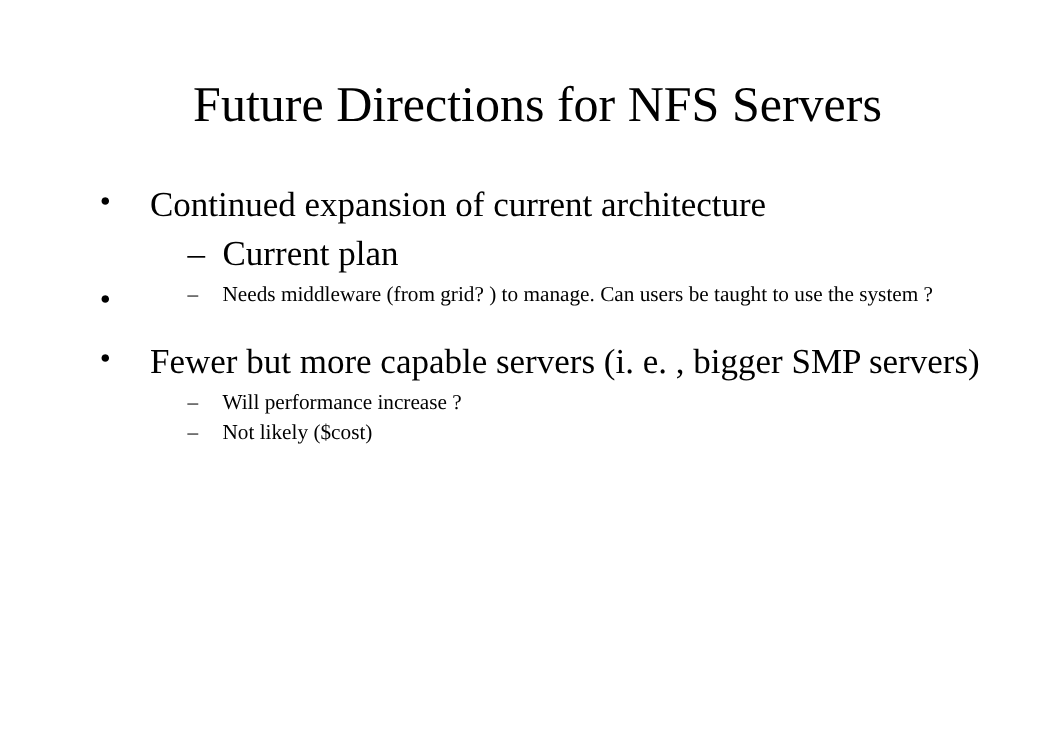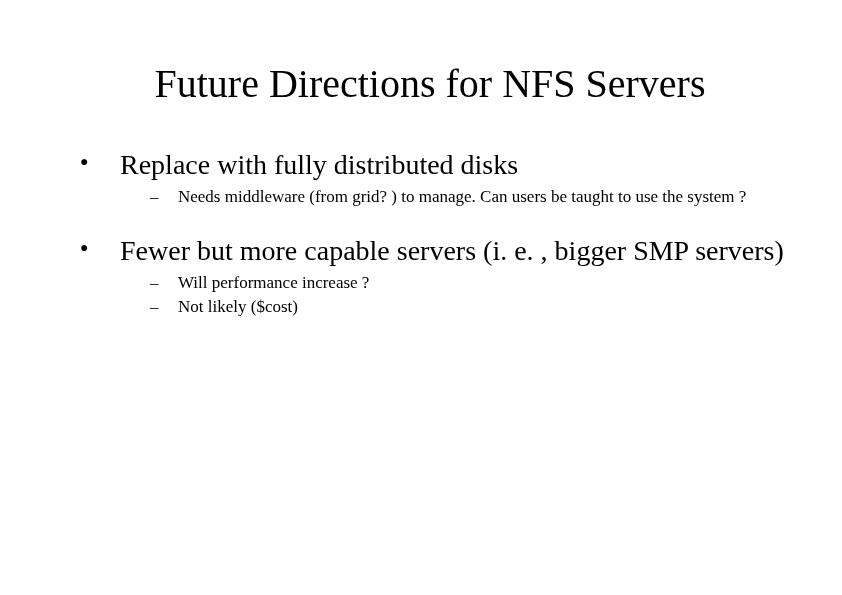--- a/index.html
+++ b/index.html
@@ -70,23 +70,30 @@
   }
 </style>
 </head>
 <body>
 
 <div class="slide">
   <h1 class="title">Future Directions for NFS Servers</h1>
 
   <ul class="level1">
 
+    <li>
+      <span>Continued expansion of current architecture</span>
+      <ul class="level2 sub-large">
+        <li>
+          <span>Current plan</span>
+        </li>
+      </ul>
+    </li>
 
     <li>
-      <span>Replace with fully distributed disks</span>
       <ul class="level2 sub-small gap-top">
         <li>
           <span>Needs middleware (from grid? ) to manage. Can users be taught to use the system ?</span>
         </li>
       </ul>
     </li>
 
     <li class="gap-top">
       <span>Fewer but more capable servers (i. e. , bigger SMP servers)</span>
       <ul class="level2 sub-small gap-top">

